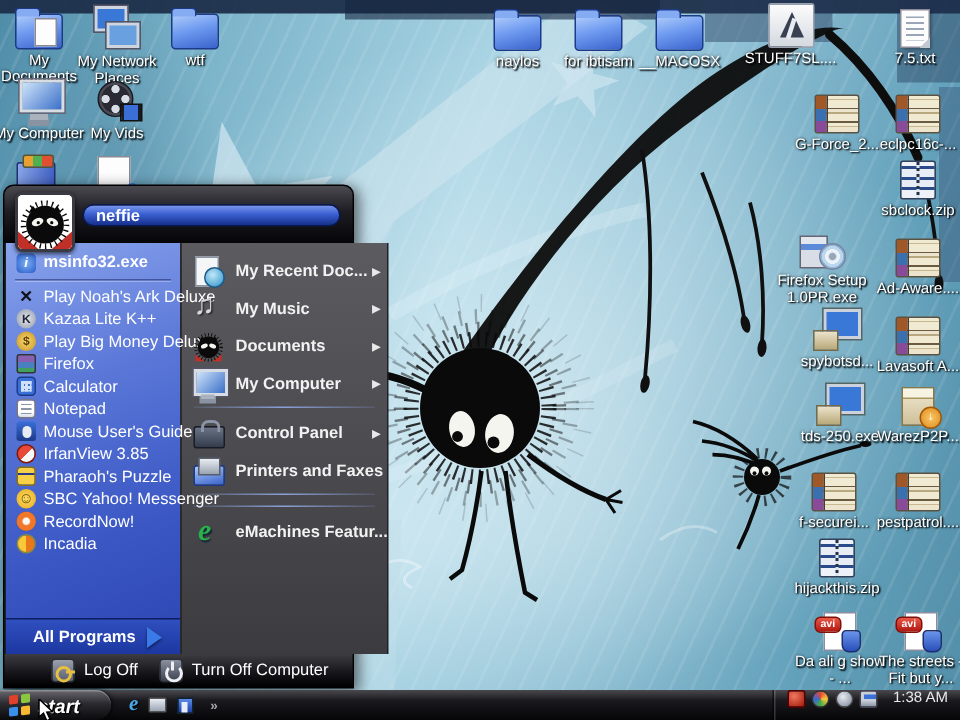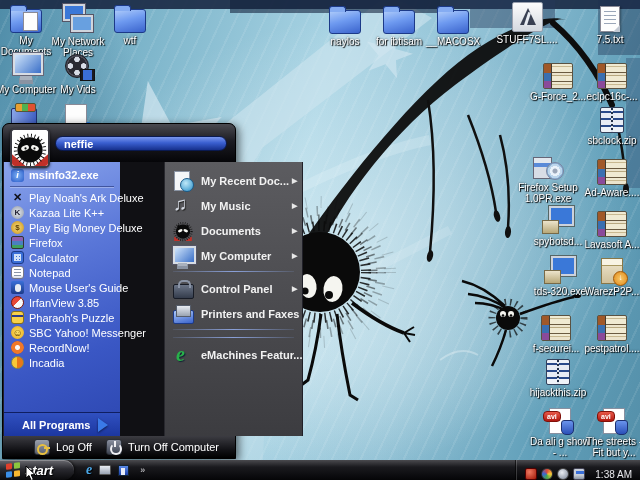--- a/index.html
+++ b/index.html
@@ -110,21 +110,21 @@
     background:linear-gradient(#4a4a50 0%,#1c1c22 45%,#050508 100%);}
   .sm-avatar{position:absolute;left:7px;top:4px;width:40px;height:40px;border-radius:5px;overflow:hidden;
     border:2px solid #3a3a42;background:#fff;z-index:2;box-shadow:0 1px 3px rgba(0,0,0,.6);}
   .sm-name{position:absolute;left:52px;right:8px;top:12px;height:15px;border-radius:8px;
     background:linear-gradient(#7a97ee 0%,#3a5fd0 45%,#16308c 100%);border:1px solid #0a1a50;
     color:#fff;font-size:11px;font-weight:bold;line-height:14px;padding-left:8px;}
   .sm-body{position:absolute;top:38px;bottom:22px;left:0;right:0;display:flex;}
   .sm-left{width:117px;position:relative;display:flex;flex-direction:column;
     background:linear-gradient(160deg,#8aa4ec 0%,#5a77d8 35%,#3a57c4 70%,#2c46b0 100%);
     border-left:1px solid #202028;}
-  .sm-right{flex:1;background:linear-gradient(#5c5c60,#3c3c40);border-left:1px solid #28282e;border-right:1px solid #202028;padding-top:6px;margin-left:44px;}
+  .sm-right{flex:1;background:linear-gradient(#5c5c60,#3c3c40);border-left:1px solid #28282e;border-right:1px solid #202028;padding-top:6px;}
   ul.smlist{list-style:none;margin:0;padding:0;}
   .sm-left .row{display:flex;align-items:center;height:15px;padding-left:7px;color:#fff;font-size:11px;white-space:nowrap;}
   .sm-left .row.bold{height:18px;font-weight:bold;}
   .sm-sep{height:2px;margin:2px 6px;border-top:1px solid rgba(10,20,80,.45);border-bottom:1px solid rgba(255,255,255,.3);}
   .pi{flex:0 0 13px;width:13px;height:13px;margin-right:5px;position:relative;border-radius:3px;
     display:inline-flex;align-items:center;justify-content:center;font-size:9px;color:#fff;}
   .pi[data-icon="msinfo"]{background:radial-gradient(#7ab0f4,#2a5ac8);font-weight:bold;font-style:italic;}
   .pi[data-icon="msinfo"]::before{content:"i";}
   .pi[data-icon="warez"]{background:radial-gradient(circle at 35% 30%,#cfd8e4,#68788c);border-radius:50%;}
   .pi[data-icon="noah"]{color:#101018;font-weight:bold;}
@@ -200,21 +200,21 @@
   .wflag{position:relative;width:14px;height:14px;transform:skewY(-6deg);}
   .wflag span{position:absolute;width:6px;height:6px;border-radius:1px;}
   .wflag .r{left:0;top:0;background:#e0402c;} .wflag .g{right:0;top:0;background:#8cc63f;}
   .wflag .b{left:0;bottom:0;background:#3a8fe8;} .wflag .y{right:0;bottom:0;background:#f8b830;}
   #quicklaunch{display:flex;align-items:center;gap:7px;margin-left:12px;}
   .ql-ie{color:#4aa8e8;font:italic bold 14px/14px "Liberation Serif",serif;text-shadow:1px 1px 1px #000;}
   .ql-desk{width:12px;height:10px;background:linear-gradient(#e8ecf2,#9aa4b4);border:1px solid #555;border-radius:1px;}
   .ql-win{width:11px;height:11px;background:linear-gradient(#5a8ae8,#1c3fa8);border:1px solid #123;position:relative;}
   .ql-win::before{content:"";position:absolute;left:2px;top:2px;width:4px;height:7px;background:#e8ecf8;}
   .ql-more{color:#a8a8ac;font-size:9px;font-weight:bold;margin-left:4px;}
-  #tray{margin-left:auto;display:flex;align-items:flex-end;gap:4px;height:100%;padding-left:8px;
+  #tray{margin-left:auto;display:flex;align-items:flex-start;gap:4px;height:100%;padding-left:8px;
     border-left:1px solid rgba(255,255,255,.18);box-shadow:-1px 0 0 rgba(0,0,0,.6);}
   .tico{width:12px;height:12px;border-radius:2px;}
   .tico.red{background:radial-gradient(circle at 35% 30%,#f07860,#a01808);border:1px solid #500;}
   .tico.pin{border-radius:50%;background:conic-gradient(#e04838,#f8c838,#48a848,#3868d8,#e04838);border:1px solid #333;}
   .tico.swirl{border-radius:50%;background:radial-gradient(circle at 40% 35%,#e8ecf2,#788294);border:1px solid #444;}
   .tico.drive{background:linear-gradient(#c8ced8 60%,#8a94a4);border:1px solid #445;position:relative;}
   .tico.drive::before{content:"";position:absolute;left:2px;top:2px;width:8px;height:3px;background:#3a6fd8;}
   #clock{color:#e8e8ec;font-size:10px;margin:0 8px 0 6px;white-space:nowrap;}
 
   #cursor{position:absolute;z-index:9;}
@@ -350,21 +350,21 @@
   <div class="di" style="left:527px;top:206px">
       <span class="ig" data-icon="setup"></span>
       <span class="lbl">spybotsd...</span>
     </div>
   <div class="di" style="left:581px;top:208px">
       <span class="ig" data-icon="rar"></span>
       <span class="lbl">Lavasoft A...</span>
     </div>
   <div class="di" style="left:529px;top:256px">
       <span class="ig" data-icon="setup"></span>
-      <span class="lbl">tds-320.exe</span>
+      <span class="lbl">tds-250.exe</span>
     </div>
   <div class="di" style="left:581px;top:256px">
       <span class="ig" data-icon="boxdl"></span>
       <span class="lbl">WarezP2P...</span>
     </div>
   <div class="di" style="left:525px;top:312px">
       <span class="ig" data-icon="rar"></span>
       <span class="lbl">f-securei...</span>
     </div>
   <div class="di" style="left:581px;top:312px">

